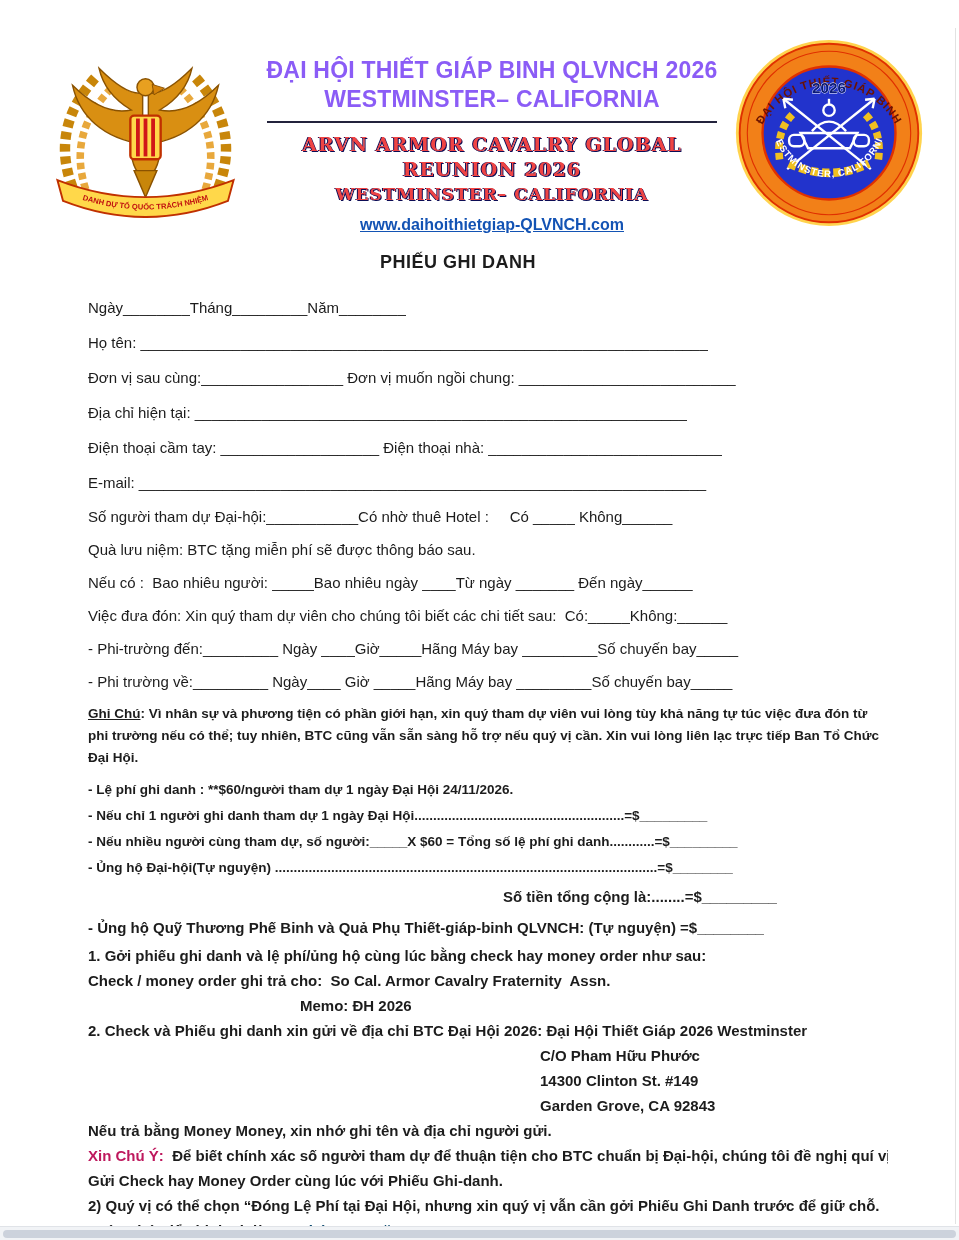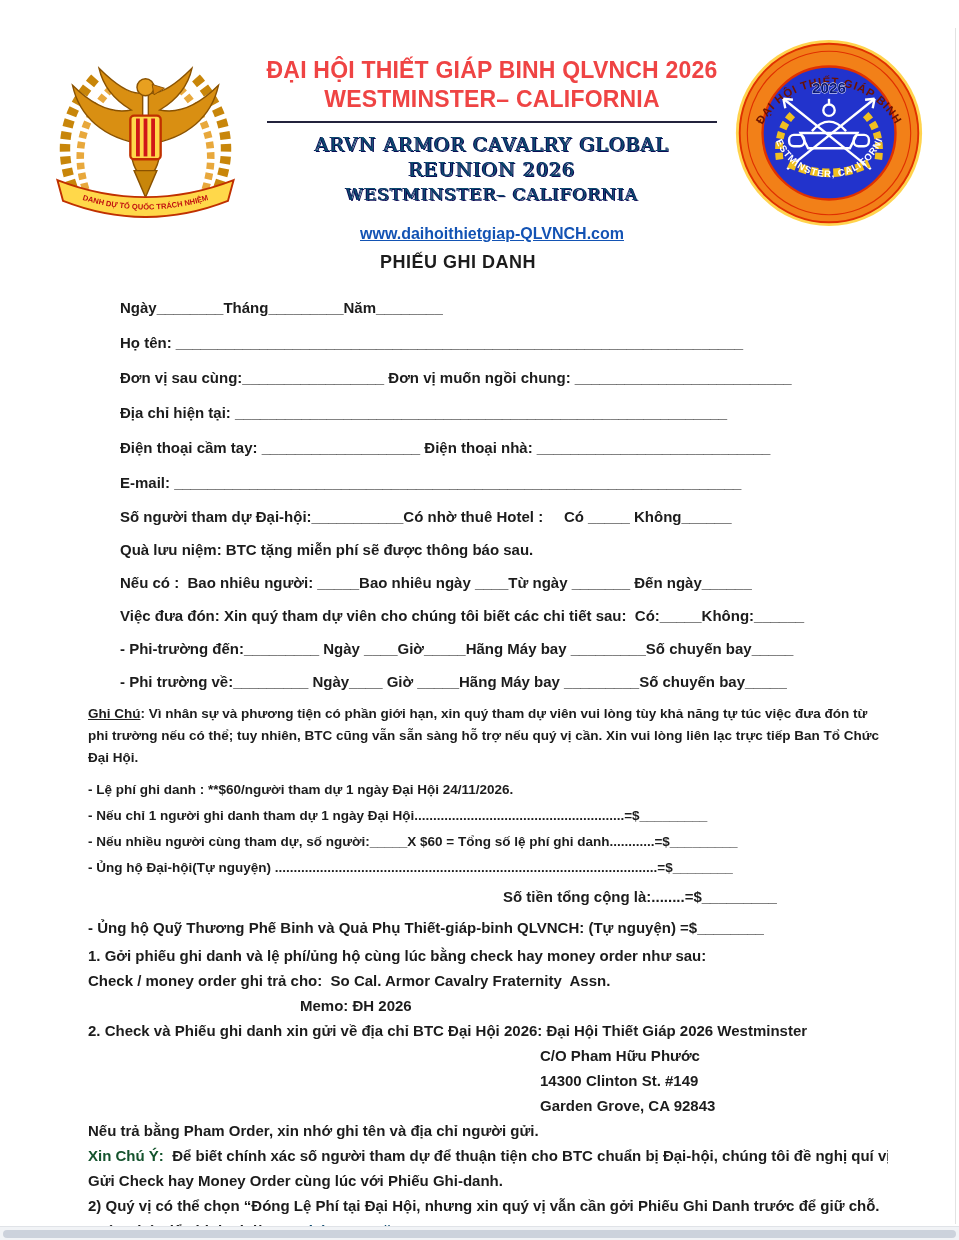--- a/index.html
+++ b/index.html
@@ -4,44 +4,44 @@
 <style>
   html,body{margin:0;padding:0;}
   body{
     width:959px;height:1240px;background:#ffffff;position:relative;overflow:hidden;
     font-family:"Liberation Sans","DejaVu Sans",sans-serif;color:#1c1c1c;
   }
   
   .header{position:absolute;top:38px;left:28px;width:905px;display:flex;align-items:flex-start;}
   .eagle-wrap{width:235px;height:180px;flex:0 0 auto;}
   .head-center{flex:1 1 auto;text-align:center;padding-top:18px;}
-  .t1{font-size:23px;font-weight:700;color:#ef4444;line-height:1.25;letter-spacing:.2px;}
+  .t1{font-size:23px;font-weight:700;color:#8b5cf6;line-height:1.25;letter-spacing:.2px;}
   .rule{border-top:2.5px solid #23233c;margin:7px 4px 9px 4px;}
-  .t2{font-size:19px;font-weight:400;color:#0c4a6e;letter-spacing:1px;
+  .t2{font-size:19px;font-weight:700;color:#ef4444;letter-spacing:1px;
       font-family:"DejaVu Serif","Liberation Serif",serif;
       text-shadow:1px 1px 0 #0c0c55, -1px 0 0 #0c0c55;line-height:1.35;}
   .t2b{font-size:17px;}
-  .weblink{display:inline-block;margin-top:19px;font-size:16px;font-weight:600;color:#1353b4;
+  .weblink{display:inline-block;margin-top:10px;font-size:16px;font-weight:600;color:#1353b4;
       text-decoration:underline;cursor:pointer;}
   .badge-wrap{width:208px;height:190px;flex:0 0 auto;margin-left:4px;}
   
   .main{position:absolute;top:252px;left:88px;width:800px;}
   .form-title{text-align:center;font-size:18px;font-weight:700;letter-spacing:.5px;margin:0 60px 17px 0;}
-  .fline{white-space:pre;font-weight:700;font-size:15px;height:35px;line-height:35px;overflow:hidden;margin-left:32px;}
+  .fline{white-space:pre;font-weight:400;font-size:15px;height:35px;line-height:35px;overflow:hidden;}
   .h33{height:33px;line-height:33px;}
   .note{font-size:13.5px;font-weight:600;line-height:22px;margin-top:5px;white-space:normal;}
   .note .ul{text-decoration:underline;}
   .feeblock{margin-top:8px;}
   .fee{white-space:pre;font-weight:700;font-size:13.5px;height:26px;line-height:26px;overflow:hidden;}
   .big{font-size:15px;height:31px;line-height:31px;}
   .total{padding-left:415px;}
   .pline{white-space:pre;font-weight:700;font-size:15px;height:25px;line-height:25px;overflow:hidden;}
   .memo{padding-left:212px;}
   .addr{padding-left:452px;}
-  .red{color:#14532d;}
+  .red{color:#be185d;}
   .datered{color:#0c4a6e;}
   
   .right-edge{position:absolute;top:28px;bottom:16px;right:3px;width:1px;background:#e2e2e2;}
   .scrollbar{position:absolute;left:0;right:0;bottom:0;height:13px;background:#f1f3f6;border-top:1px solid #e0e3e8;}
   .scroll-thumb{position:absolute;left:3px;right:3px;top:3px;height:8px;background:#ccd2dc;border-radius:4px;}
 </style>
 </head>
 <body>
 
 <div class="page">
@@ -159,21 +159,21 @@
       <div class="fee big">- Ủng hộ Quỹ Thương Phế Binh và Quả Phụ Thiết-giáp-binh QLVNCH: (Tự nguyện) =$________</div>
     </div>
 
     <div class="pline">1. Gởi phiếu ghi danh và lệ phí/ủng hộ cùng lúc bằng check hay money order như sau:</div>
     <div class="pline">Check / money order ghi trả cho:  So Cal. Armor Cavalry Fraternity  Assn.</div>
     <div class="pline memo">Memo: ĐH 2026</div>
     <div class="pline">2. Check và Phiếu ghi danh xin gửi về địa chỉ BTC Đại Hội 2026: Đại Hội Thiết Giáp 2026 Westminster</div>
     <div class="pline addr">C/O Pham Hữu Phước</div>
     <div class="pline addr">14300 Clinton St. #149</div>
     <div class="pline addr">Garden Grove, CA 92843</div>
-    <div class="pline">Nếu trả bằng Pham Order, xin nhớ ghi tên và địa chỉ người gửi.</div>
+    <div class="pline">Nếu trả bằng Money Money, xin nhớ ghi tên và địa chỉ người gửi.</div>
 
     <div class="pline"><span class="red">Xin Chú Ý:</span><span>  Để biết chính xác số người tham dự để thuận tiện cho BTC chuẩn bị Đại-hội, chúng tôi đề nghị quí vị 1)</span></div>
     <div class="pline">Gửi Check hay Money Order cùng lúc với Phiếu Ghi-danh.</div>
     <div class="pline">2) Quý vị có thể chọn “Đóng Lệ Phí tại Đại Hội, nhưng xin quý vị vẫn cần gởi Phiếu Ghi Danh trước để giữ chỗ.</div>
     <div class="pline"><span>Ngày chót để ghi danh là:  </span><span class="datered">10 Tháng  05 năm 2026.</span></div>
   </div>
 
   <div class="right-edge"></div>
   <div class="scrollbar">
     <div class="scroll-thumb"></div>

